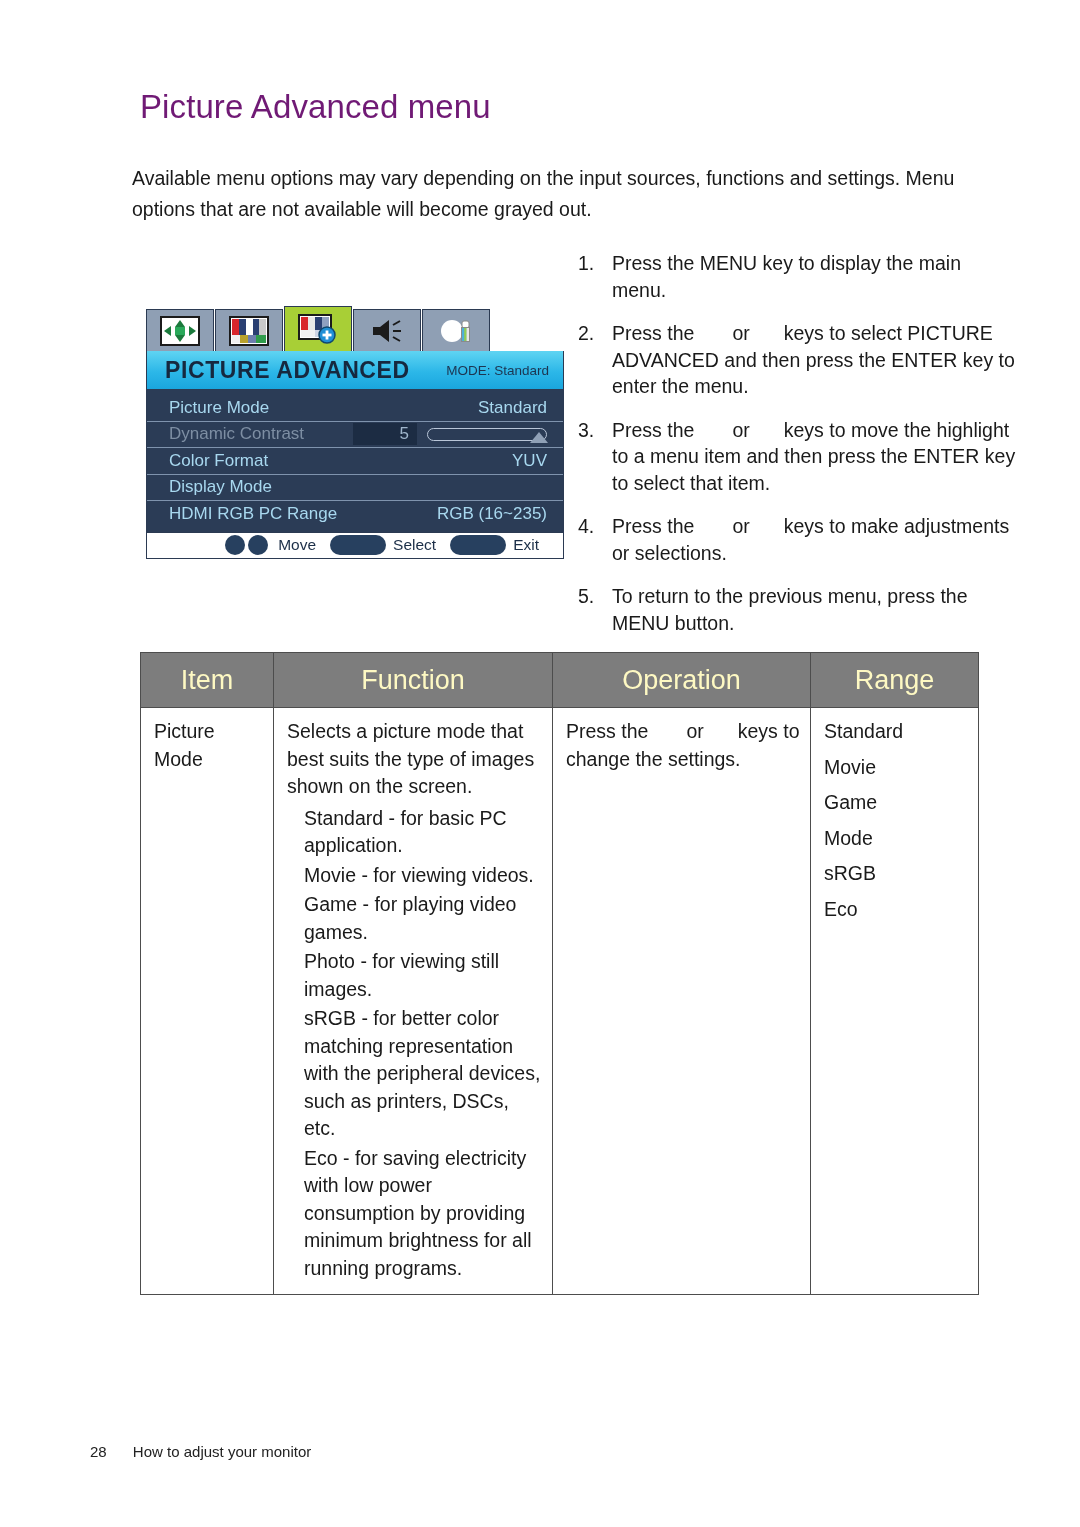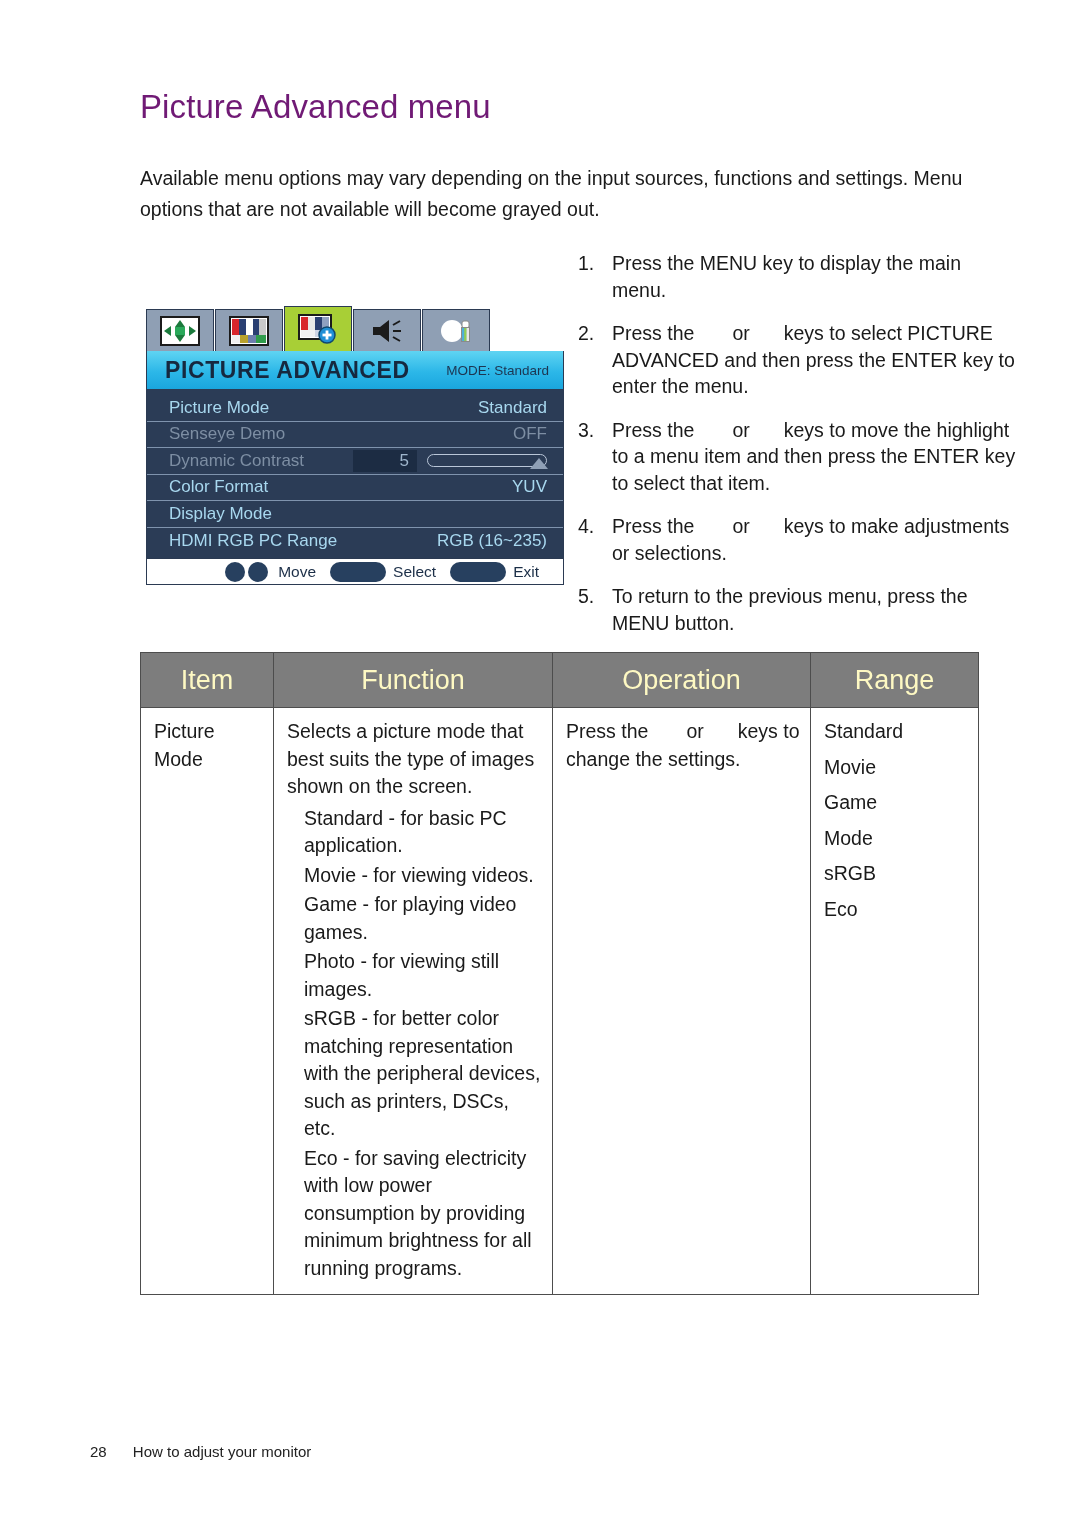--- a/index.html
+++ b/index.html
@@ -23,21 +23,21 @@
     top: 88px;
     font-size: 33px;
     font-weight: 400;
     letter-spacing: 0.1px;
     color: #701a75;
   }
 
   
   .intro {
     position: absolute;
-    left: 140px;
+    left: 132px;
     top: 163px;
     width: 878px;
     font-size: 19.5px;
     line-height: 31px;
     color: #1a1a1a;
   }
 
   
   .osd {
     position: absolute;
@@ -339,24 +339,20 @@
     <span class="osd-header-mode">MODE: Standard</span>
   </div>
 
   <div class="osd-body">
 
     <div class="osd-row">
       <span class="osd-label">Picture Mode</span>
       <span class="osd-value">Standard</span>
     </div>
 
-    <div class="osd-row dim">
-      <span class="osd-label">Senseye Demo</span>
-      <span class="osd-value">OFF</span>
-    </div>
 
     <div class="osd-row dim">
       <span class="osd-label">Dynamic Contrast</span>
       <span class="osd-slider-wrap">
         <span class="osd-numbox">5</span>
         <span class="osd-track">
           <span class="osd-knob"></span>
         </span>
       </span>
     </div>

